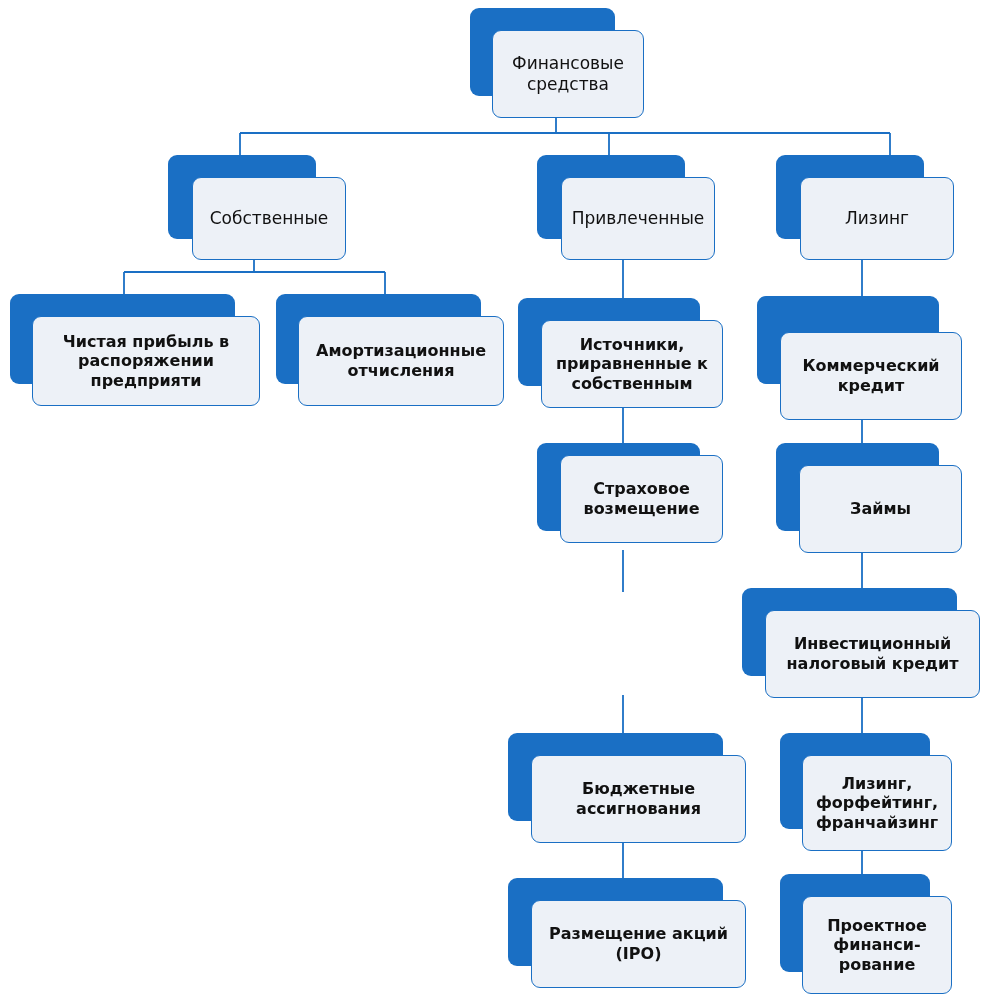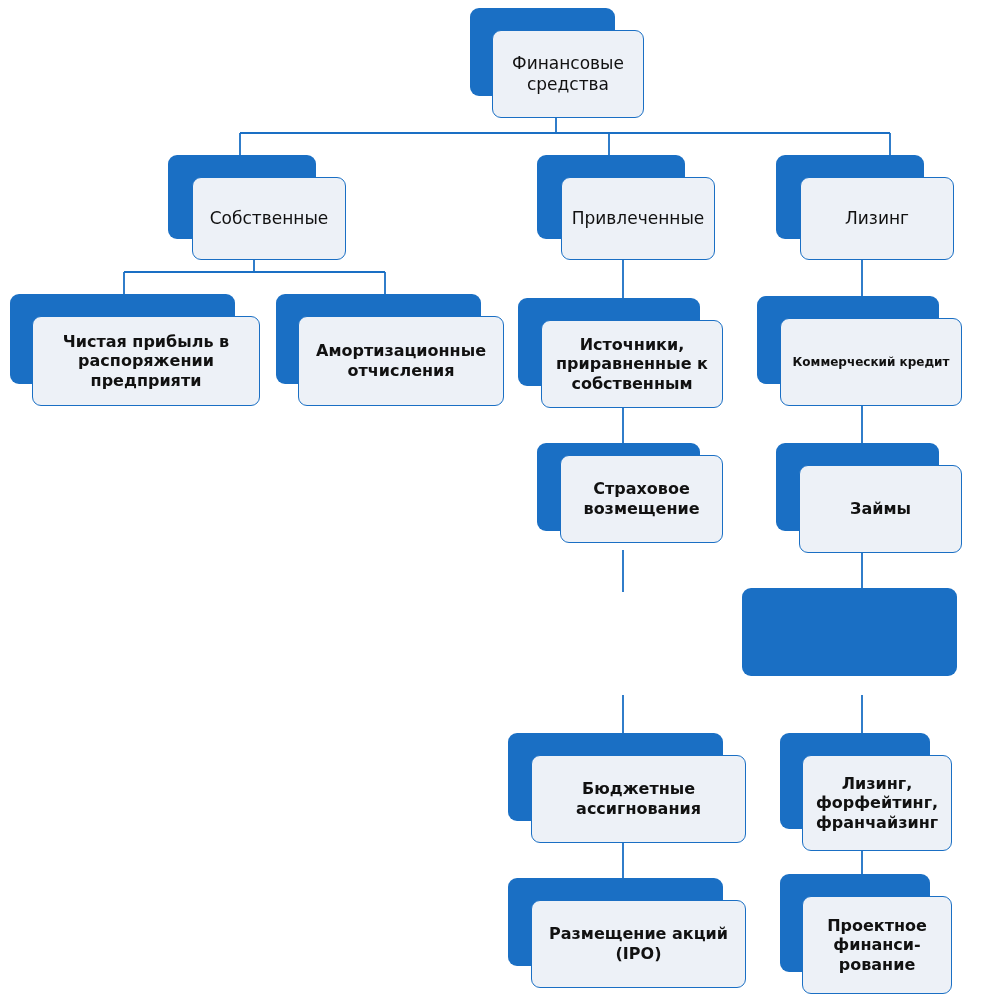--- a/index.html
+++ b/index.html
@@ -135,34 +135,37 @@
 
   <div class="node bold" style="left:508px;top:878px;width:238px;height:110px;">
     <div class="shadow" style="width:215px;height:88px;"></div>
     <div class="card" style="left:23px;top:22px;width:215px;height:88px;font-size:16px;text-align:center;">
       <span class="txt">Размещение акций (IPO)</span>
     </div>
   </div>
 
   <div class="node bold" style="left:757px;top:296px;width:205px;height:110px;">
     <div class="shadow" style="width:182px;height:88px;"></div>
-    <div class="card" style="left:23px;top:22px;width:182px;height:88px;font-size:12px;">
+    <div class="card" style="left:23px;top:36px;width:182px;height:88px;font-size:16px;">
       <span class="txt">Коммерческий кредит</span>
     </div>
   </div>
 
   <div class="node bold" style="left:776px;top:443px;width:186px;height:110px;">
     <div class="shadow" style="width:163px;height:88px;"></div>
     <div class="card" style="left:23px;top:22px;width:163px;height:88px;font-size:16px;">
       <span class="txt">Займы</span>
     </div>
   </div>
 
   <div class="node bold" style="left:742px;top:588px;width:238px;height:110px;">
     <div class="shadow" style="width:215px;height:88px;"></div>
+    <div class="card" style="left:23px;top:22px;width:215px;height:88px;font-size:16px;">
+      <span class="txt">Инвестиционный налоговый кредит</span>
+    </div>
   </div>
 
   <div class="node bold" style="left:780px;top:733px;width:172px;height:118px;">
     <div class="shadow" style="width:150px;height:96px;"></div>
     <div class="card" style="left:22px;top:22px;width:150px;height:96px;font-size:16px;">
       <span class="txt">Лизинг, форфейтинг, франчайзинг</span>
     </div>
   </div>
 
   <div class="node bold" style="left:780px;top:874px;width:172px;height:120px;">

